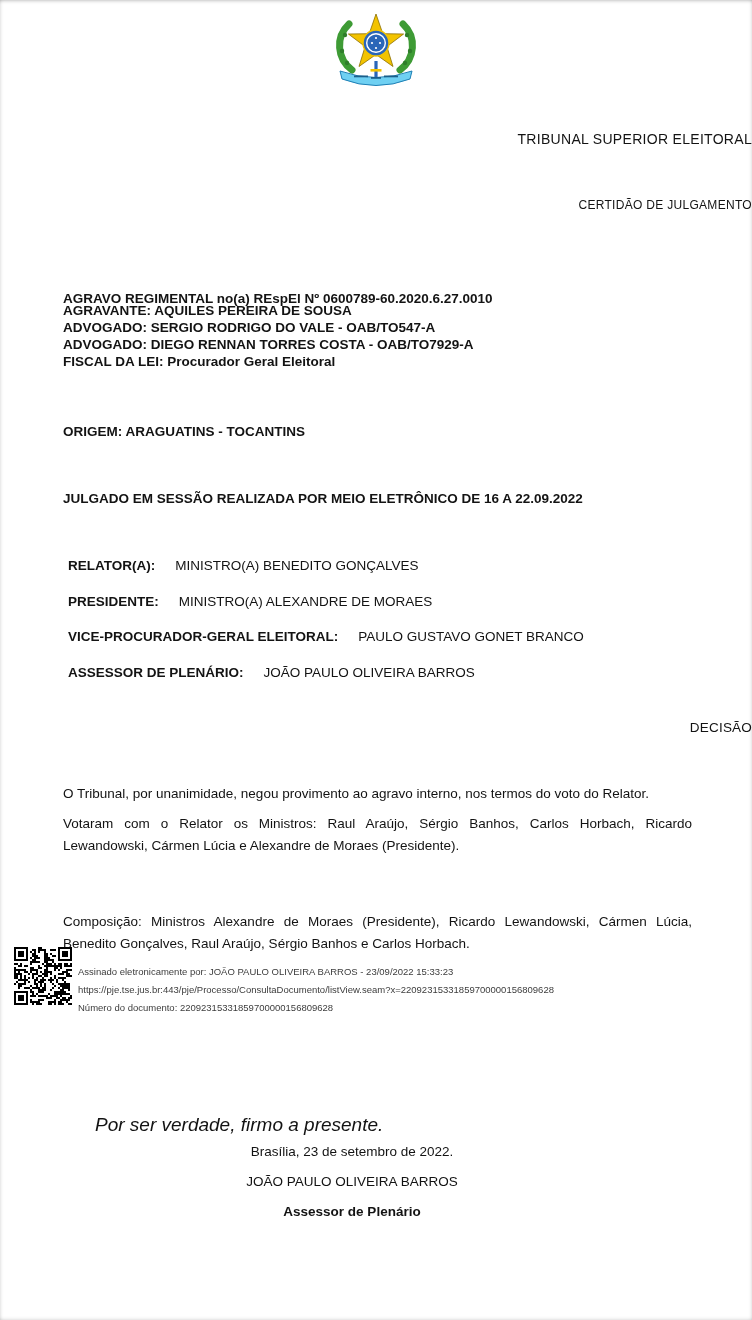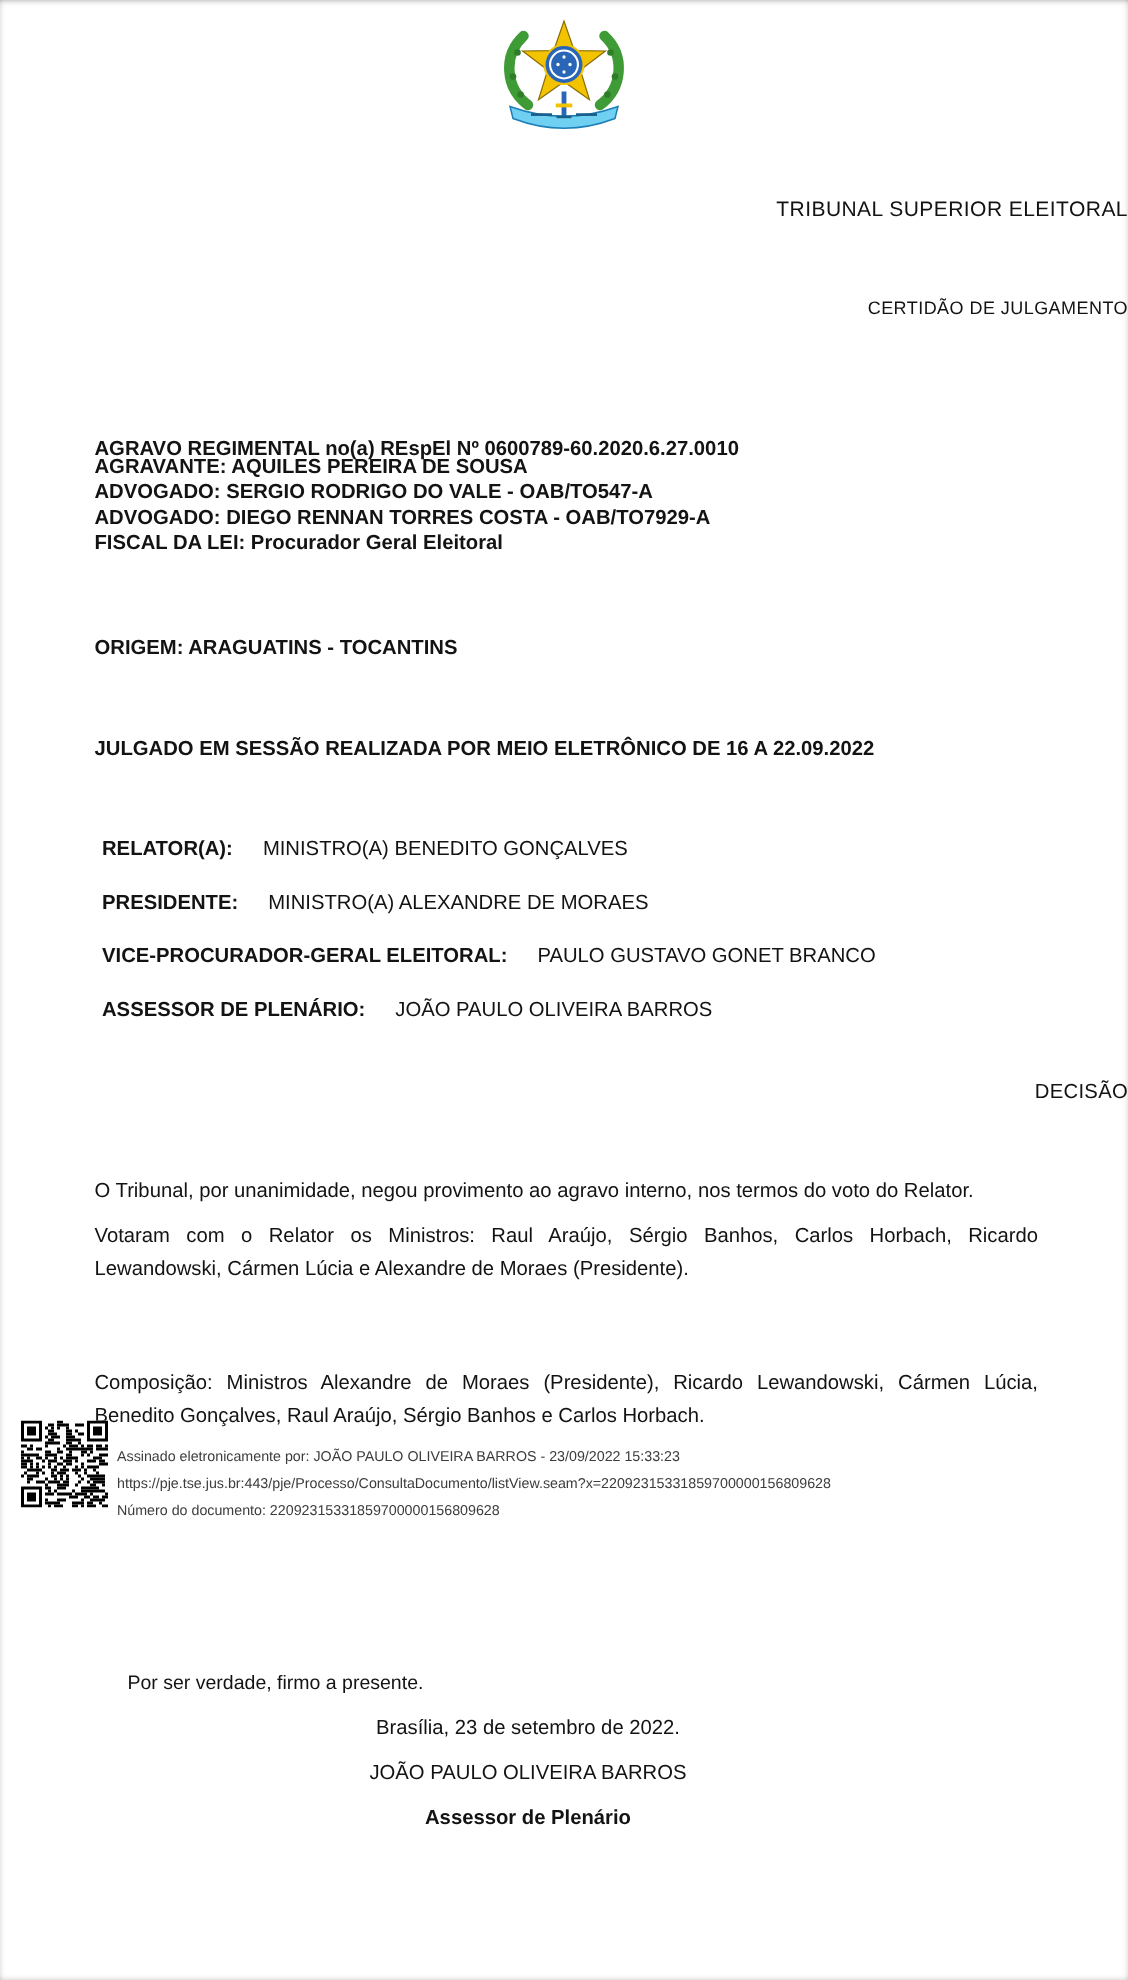--- a/index.html
+++ b/index.html
@@ -31,21 +31,21 @@
   .officials{top:558px;left:68px;font-size:13.5px;}
   .officials .off-line{margin-bottom:20.5px;}
   .off-val{margin-left:20px;}
   .decision-title{top:720px;font-size:13.5px;letter-spacing:.2px;}
   .para{left:63px;width:629px;font-size:13.5px;line-height:22px;text-align:justify;}
   .p1{top:783px;}
   .p2{top:813px;}
   .p3{top:867px;margin-top:44px;}
   .qr{left:14px;top:947px;}
   .sig-block{left:78px;top:963px;font-size:9.5px;color:#3c3c3c;line-height:18px;}
-  .closing-statement{left:85px;top:1114px;font-size:13px;}
+  .closing-statement{left:95px;top:1114px;font-size:19px;font-style:italic;}
   .closing-center{left:63px;width:578px;text-align:center;font-size:13.5px;}
   .place-date{top:1144px;}
   .signer-name{top:1174px;}
   .signer-role{top:1204px;font-weight:bold;}
 </style>
 </head>
 <body>
 
 <div class="page">
 

